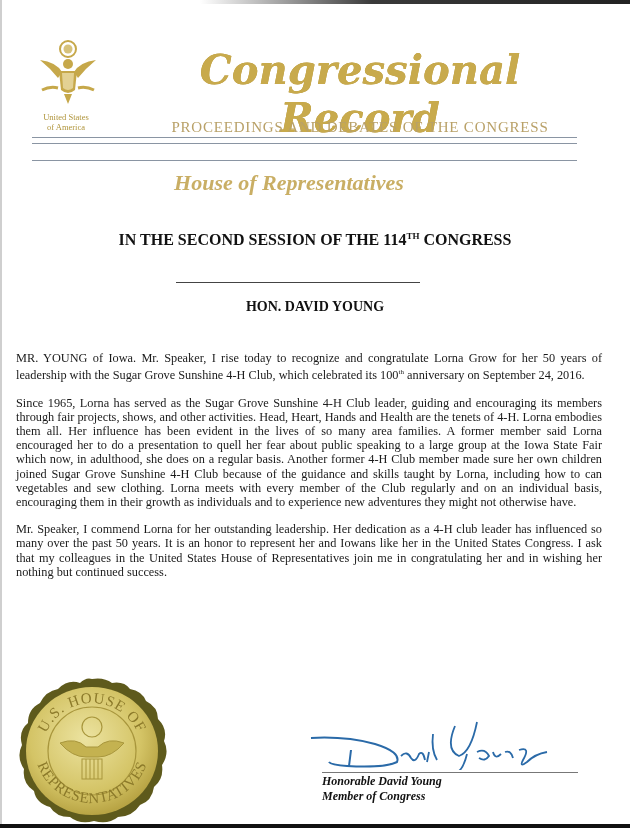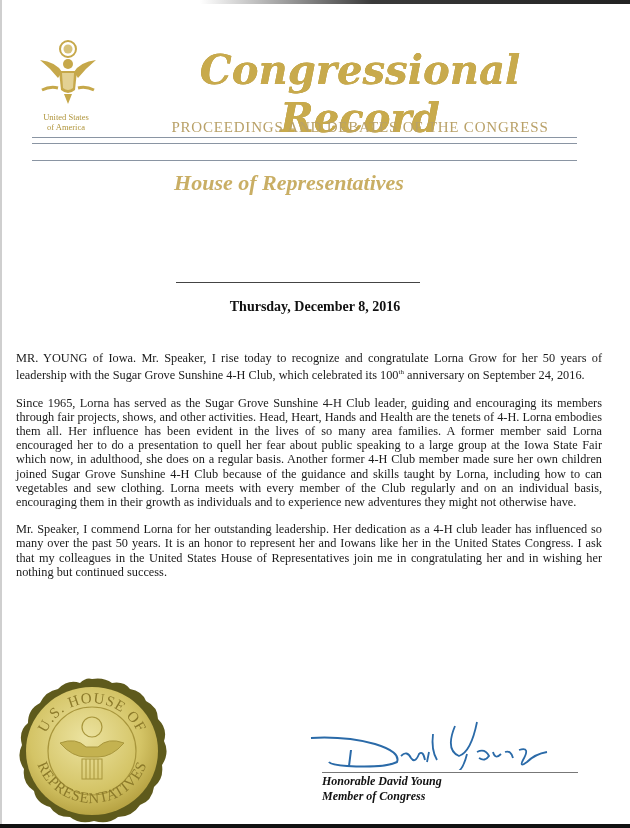--- a/index.html
+++ b/index.html
@@ -94,25 +94,26 @@
 <div class="masthead">Congressional Record</div>
 <div class="subhead">PROCEEDINGS AND DEBATES OF THE CONGRESS</div>
 
 <div class="rule r1"></div>
 <div class="rule r2"></div>
 <div class="rule r3"></div>
 
 <div class="house">House of Representatives</div>
 
 <div class="title">
+  <div><span>IN THE SECOND SESSION OF THE 114</span><sup>TH</sup><span> CONGRESS</span></div>
 </div>
 <div class="short-rule"></div>
 
 <div class="author">
-  <div>Thursday, December 8, 2016</div>
+  <div>HON. DAVID YOUNG</div>
 </div>
 
 <div class="body-text">
   <p><span>MR. YOUNG of Iowa.  Mr. Speaker, I rise today to recognize and congratulate Lorna Grow for her 50 years of leadership with the Sugar Grove Sunshine 4-H Club, which celebrated its 100</span><sup>th</sup><span> anniversary on September 24, 2016.</span></p>
   <p>Since 1965, Lorna has served as the Sugar Grove Sunshine 4-H Club leader, guiding and encouraging its members through fair projects, shows, and other activities. Head, Heart, Hands and Health are the tenets of 4-H.  Lorna embodies them all. Her influence has been evident in the lives of so many area families.  A former member said Lorna encouraged her to do a presentation to quell her fear about public speaking to a large group at the Iowa State Fair which now, in adulthood, she does on a regular basis. Another former 4-H Club member made sure her own children joined Sugar Grove Sunshine 4-H Club because of the guidance and skills taught by Lorna, including how to can vegetables and sew clothing.  Lorna meets with every member of the Club regularly and on an individual basis, encouraging them in their growth as individuals and to experience new adventures they might not otherwise have.</p>
   <p>Mr. Speaker, I commend Lorna for her outstanding leadership.  Her dedication as a 4-H club leader has influenced so many over the past 50 years.  It is an honor to represent her and Iowans like her in the United States Congress.  I ask that my colleagues in the United States House of Representatives join me in congratulating her and in wishing her nothing but continued success.</p>
 </div>
 
 <svg class="seal" viewBox="0 0 160 150">
   <defs>

